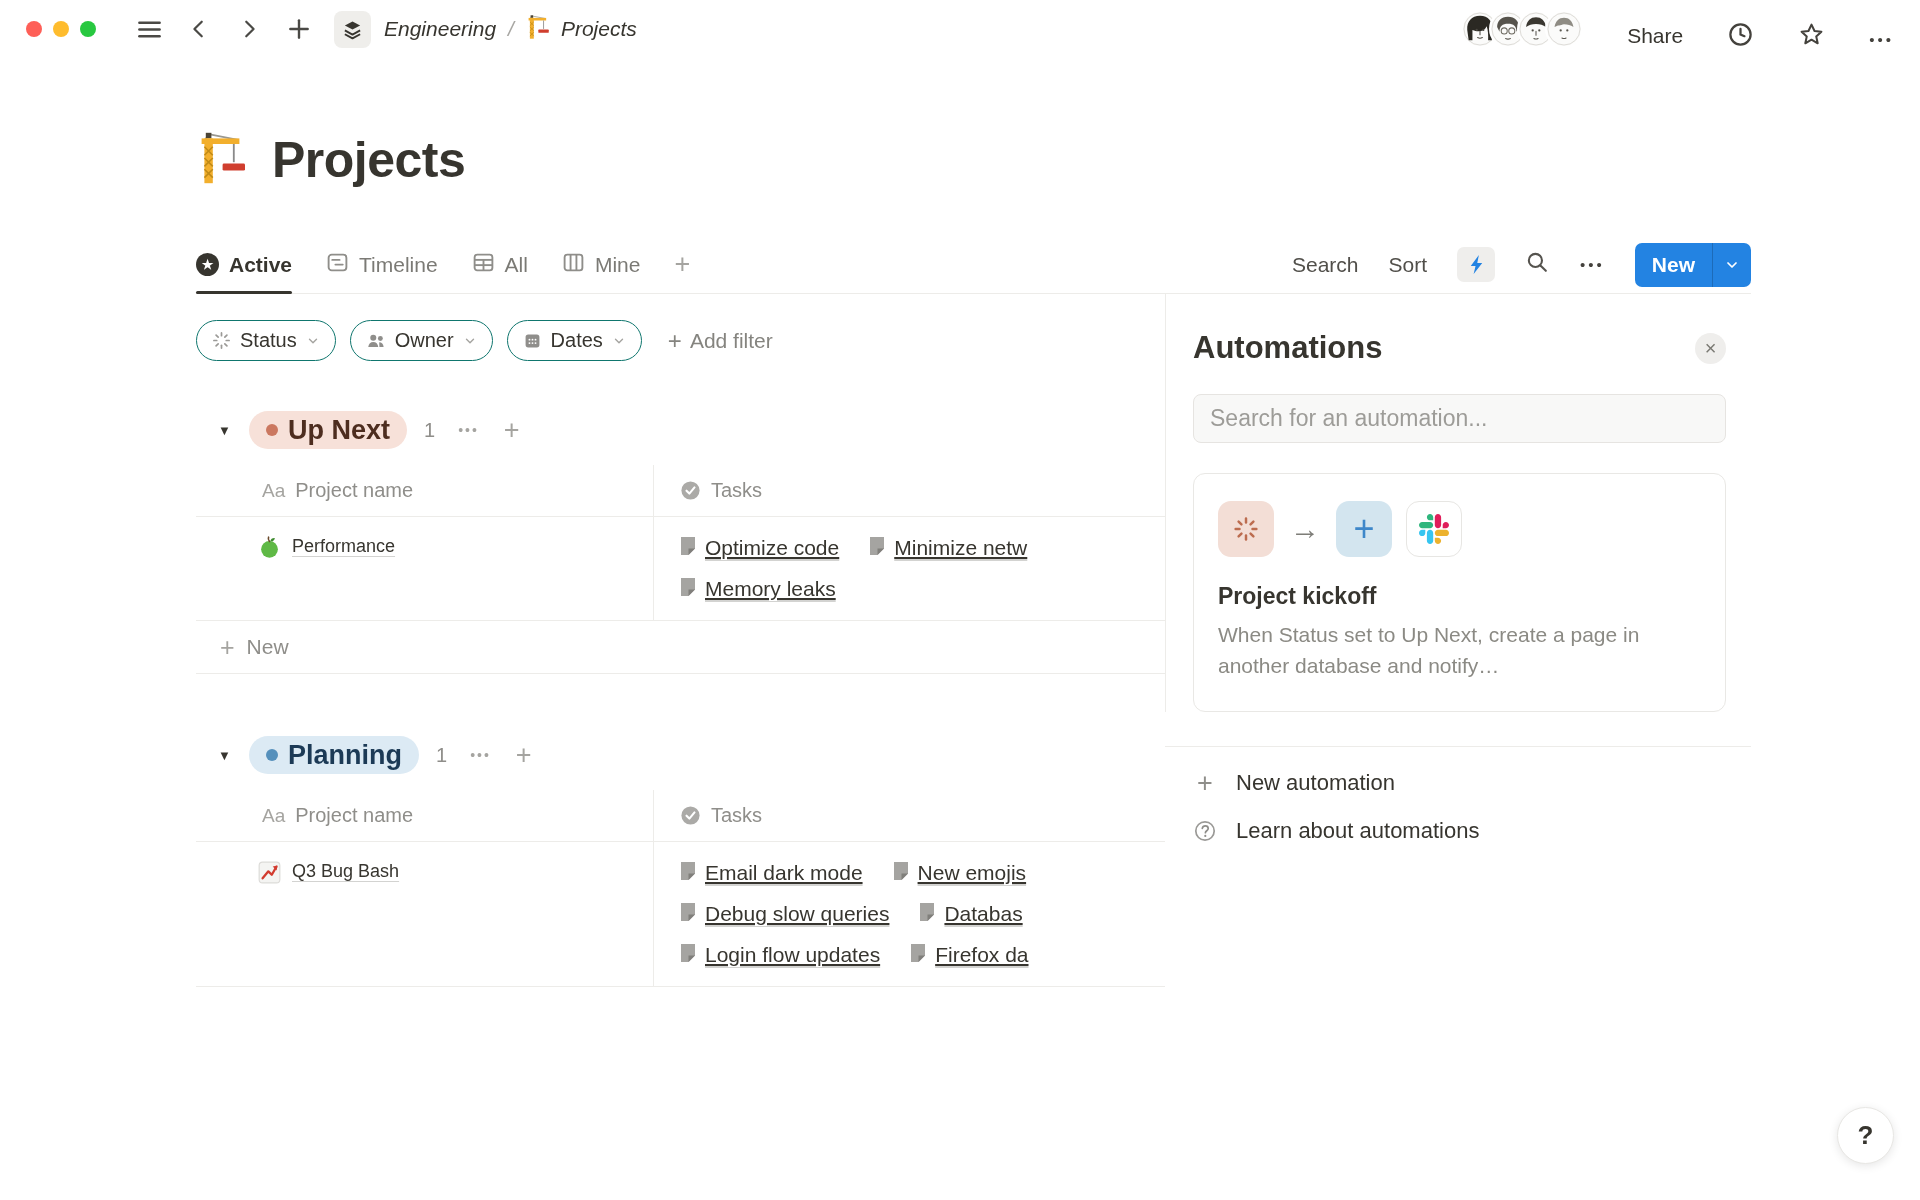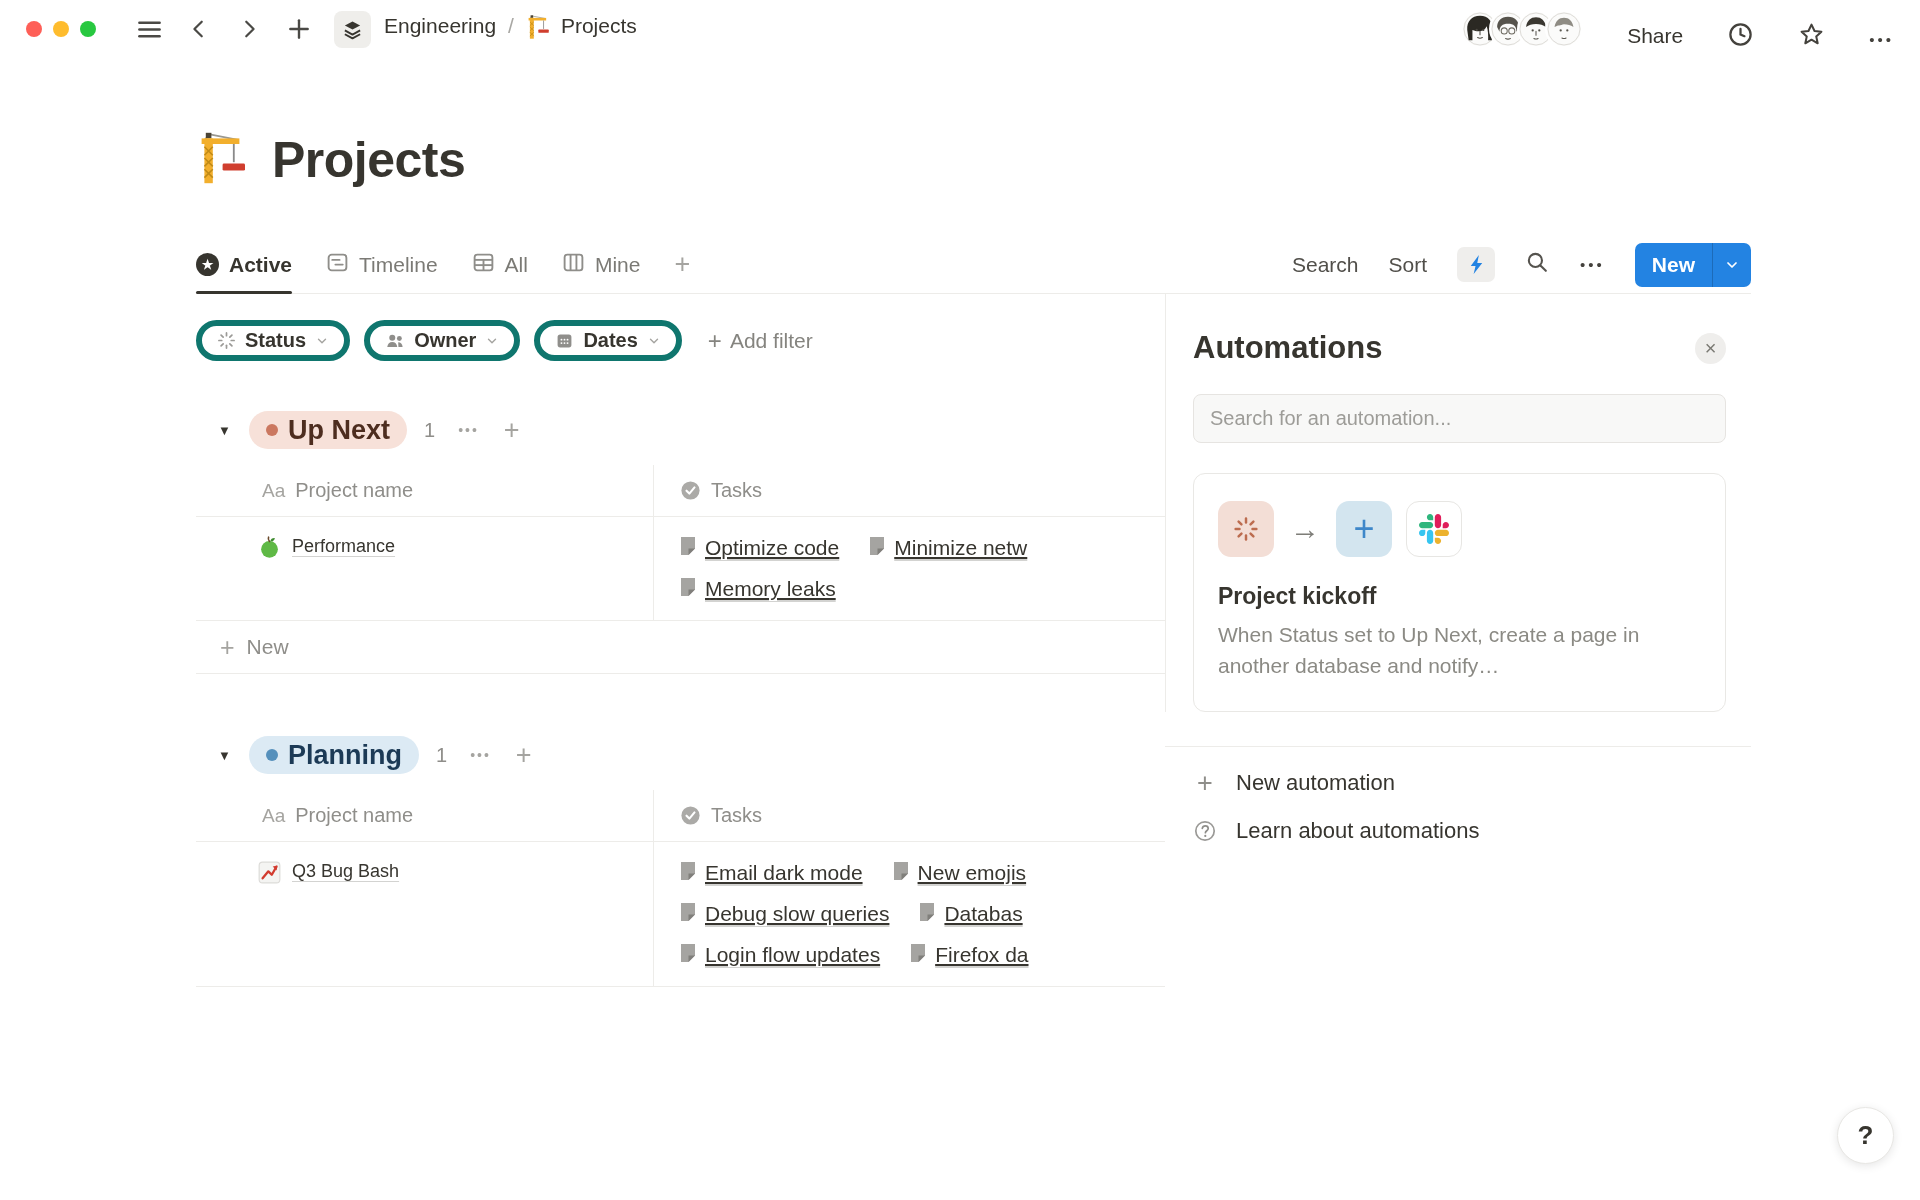--- a/index.html
+++ b/index.html
@@ -5,21 +5,21 @@
   * { margin:0; padding:0; box-sizing:border-box; }
   body { background:#fff; font-family:"Liberation Sans", sans-serif; color:#37352F; }
   .window { width:1920px; height:1200px; position:relative; background:#fff; overflow:hidden; }
 
   
   .topbar { height:58px; display:flex; align-items:center; padding:0 26px; }
   .traffic { display:flex; gap:11px; margin-right:38px; }
   .t-dot { width:16px; height:16px; border-radius:50%; }
   .nav-ico { width:30px; display:flex; justify-content:center; align-items:center; margin-right:20px; color:#4A4945; }
   .ws-ico { width:37px; height:37px; border-radius:8px; background:#EFEEEB; display:flex; align-items:center; justify-content:center; margin-right:13px; }
-  .crumb { font-size:21px; color:#37352F; display:flex; gap:9px; }
+  .crumb { font-size:21px; color:#37352F; display:flex; align-items:center; gap:9px;font-style:italic; }
   .sep { color:#A8A7A3; margin:0 3px; }
   .tb-right { margin-left:auto; display:flex; align-items:flex-end; gap:44px; }
   .avatars { display:flex; }
   .av { width:38px; height:38px; border-radius:50%; margin-left:-10px; border:2px solid #fff; background:#FCFCFB; position:relative; }
   .av:first-child { margin-left:0; }
   .share { font-size:21px; color:#37352F; }
   .tb-ico { color:#44423D; display:flex; align-items:center; }
   .dots { font-size:15px; letter-spacing:3px; color:#44423D; }
 
   
@@ -39,21 +39,21 @@
   .newbtn { display:flex; align-items:stretch; border-radius:7px; overflow:hidden; color:#fff; font-weight:600; }
   .nb-label { padding:10px 17px; font-size:21px; }
   .nb-caret { display:flex; align-items:center; padding:0 11px; border-left:1px solid rgba(0,0,0,0.18); }
 
   
   .body { display:flex; align-items:flex-start; min-height:892px; }
   .main { flex:0 0 969px; width:969px; overflow:hidden; }
 
   
   .filters { display:flex; gap:14px; align-items:center; padding:26px 0 16px; }
-  .chip { display:flex; align-items:center; gap:9px; height:41px; padding:0 15px; border:6px solid #0f766e; border-radius:21px; font-size:20px; color:#37352F; background:#fff;font-weight:bold; }
+  .chip { display:flex; align-items:center; gap:9px; height:41px; padding:0 15px; border:1px solid #0f766e; border-radius:21px; font-size:20px; color:#37352F; background:#fff; }
   .chev { color:#A5A4A0; display:flex; }
   .add-filter { display:flex; align-items:center; gap:8px; color:#85847F; font-size:21px; margin-left:12px; }
   .af-plus { font-size:24px; font-weight:300; }
 
   
   .group-header { display:flex; align-items:center; gap:15px; margin-top:34px; padding-left:22px; }
   .toggle { font-size:13px; color:#37352F; width:16px; }
   .pill { height:38px; padding:0 17px; border-radius:19px; font-size:27px; font-weight:600; display:flex; align-items:center; gap:10px; }
   .dot { width:12px; height:12px; border-radius:50%; }
   .count { font-size:20px; color:#8F8E8A; margin-left:2px; }
@@ -73,21 +73,21 @@
   .tnew { display:flex; align-items:center; gap:12px; height:53px; padding-left:24px; color:#8F8E8A; font-size:21px; border-bottom:1px solid #EDECE9; }
   .tnew-plus { font-size:25px; font-weight:300; color:#A5A4A0; }
   .group.second { margin-top:62px; }
 
   
   .panel { flex:1; }
   .panel-top { border-left:1px solid #EDECE9; padding:36px 25px 0 27px; }
   .panel-head { display:flex; justify-content:space-between; align-items:center; }
   .panel-head h2 { font-size:31px; font-weight:700; }
   .close-btn { width:31px; height:31px; border-radius:50%; background:#EFEEEC; color:#7A7973; font-size:20px; display:flex; align-items:center; justify-content:center; border:none; }
-  .auto-search { margin-top:28px; width:100%; height:49px; border:1px solid #E6E4E1; background:#F8F8F7; border-radius:8px; padding:0 16px; font-size:20px; color:#37352F; font-family:"Liberation Sans",sans-serif; outline:none; }
+  .auto-search { margin-top:28px; width:100%; height:49px; border:1px solid #E6E4E1; background:#F8F8F7; border-radius:8px; padding:0 16px; font-size:23px; color:#37352F; font-family:"Liberation Sans",sans-serif; outline:none; }
   .auto-search::placeholder { color:#9D9C98; }
   .auto-card { margin-top:30px; border:1px solid #E9E8E5; border-radius:12px; padding:27px 24px 30px; }
   .card-icons { display:flex; align-items:center; gap:14px; }
   .ic-sq { width:56px; height:56px; border-radius:13px; display:flex; align-items:center; justify-content:center; }
   .ic-plus { font-size:36px; font-weight:400; }
   .slackbox { background:#fff; border:1px solid #E7E6E3; }
   .arr { font-size:30px; color:#7E7D78; margin:0 2px; }
   .card-title { margin-top:26px; font-size:23px; font-weight:700; }
   .card-desc { margin-top:9px; font-size:21px; line-height:31px; color:#8B8A84; max-width:432px; }
   .panel-divider { height:1px; background:#EDECE9; margin-top:34px; }

